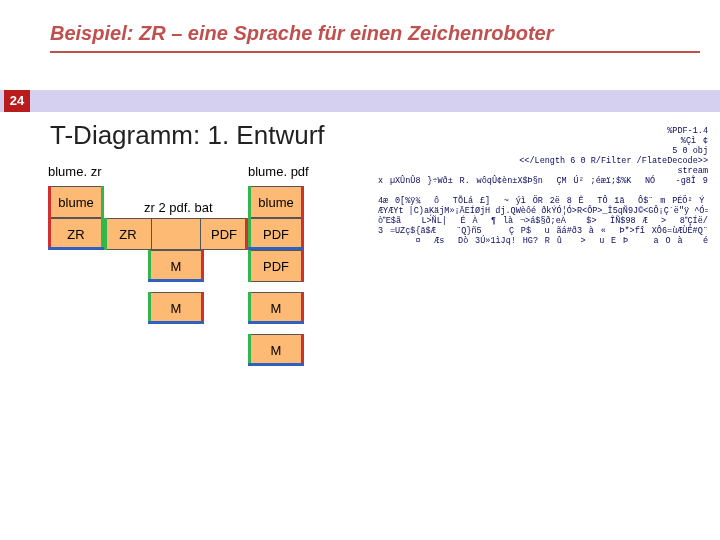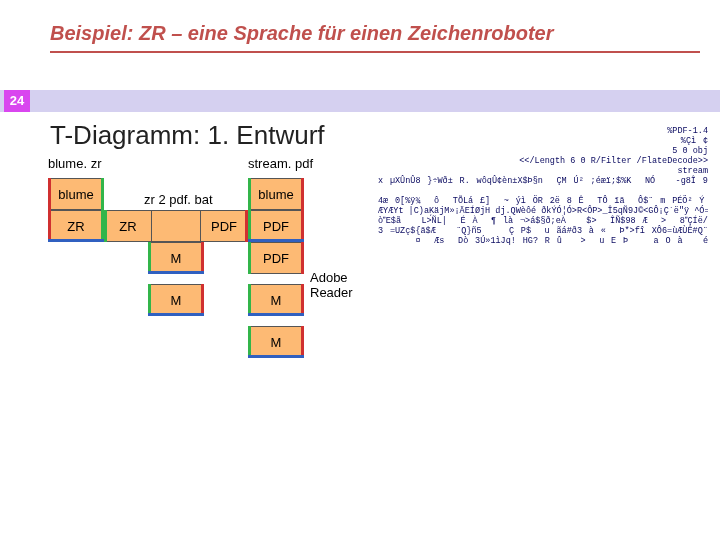--- a/index.html
+++ b/index.html
@@ -35,37 +35,37 @@
     right: 0;
     height: 22px;
     background: #D5D0F0;
   }
   .pagenum {
     position: absolute;
     top: 90px;
     left: 4px;
     width: 26px;
     height: 22px;
-    background: #d946ef;
+    background: #b91c1c;
     color: #fff;
     font-size: 13px;
     text-align: center;
     line-height: 22px;
     font-weight: bold;
   }
   .subtitle {
     position: absolute;
     top: 120px;
     left: 50px;
     font-size: 26px;
     color: #222;
   }
   .diagram {
     position: absolute;
-    top: 156px;
+    top: 164px;
     left: 48px;
     width: 320px;
     height: 300px;
   }
   .lbl {
     position: absolute;
     font-size: 13px;
     color: #000;
   }
   .box {
@@ -148,21 +148,21 @@
 
 <div class="slide">
   <div class="title">Beispiel:  ZR – eine Sprache für einen Zeichenroboter</div>
   <div class="pagenum-bar"></div>
   <div class="pagenum">24</div>
   <div class="subtitle">T-Diagramm: 1. Entwurf</div>
 
   <div class="diagram">
 
     <div class="lbl" style="top:0; left:0;">blume. zr</div>
-    <div class="lbl" style="top:0; left:200px;">stream. pdf</div>
+    <div class="lbl" style="top:0; left:200px;">blume. pdf</div>
 
     <div class="box" style="top:22px; left:0; width:56px; height:32px;">
       <span>blume</span>
       <div class="lbar red"></div>
         <div class="rbar green"></div>
     </div>
     <div class="box" style="top:54px; left:0; width:56px; height:32px;">
       <span>ZR</span>
       <div class="lbar red"></div>
         <div class="rbar green"></div>
@@ -209,21 +209,20 @@
       <div class="lbar green"></div>
         <div class="rbar red"></div>
         <div class="bbar blue"></div>
     </div>
 
     <div class="box" style="top:86px; left:200px; width:56px; height:32px;">
       <span>PDF</span>
       <div class="lbar green"></div>
         <div class="rbar red"></div>
     </div>
-    <div class="lbl" style="top:114px; left:262px;">Adobe Reader</div>
     <div class="box" style="top:128px; left:200px; width:56px; height:32px;">
       <span>M</span>
       <div class="lbar green"></div>
         <div class="rbar red"></div>
         <div class="bbar blue"></div>
     </div>
     <div class="box" style="top:170px; left:200px; width:56px; height:32px;">
       <span>M</span>
       <div class="lbar green"></div>
         <div class="rbar red"></div>

